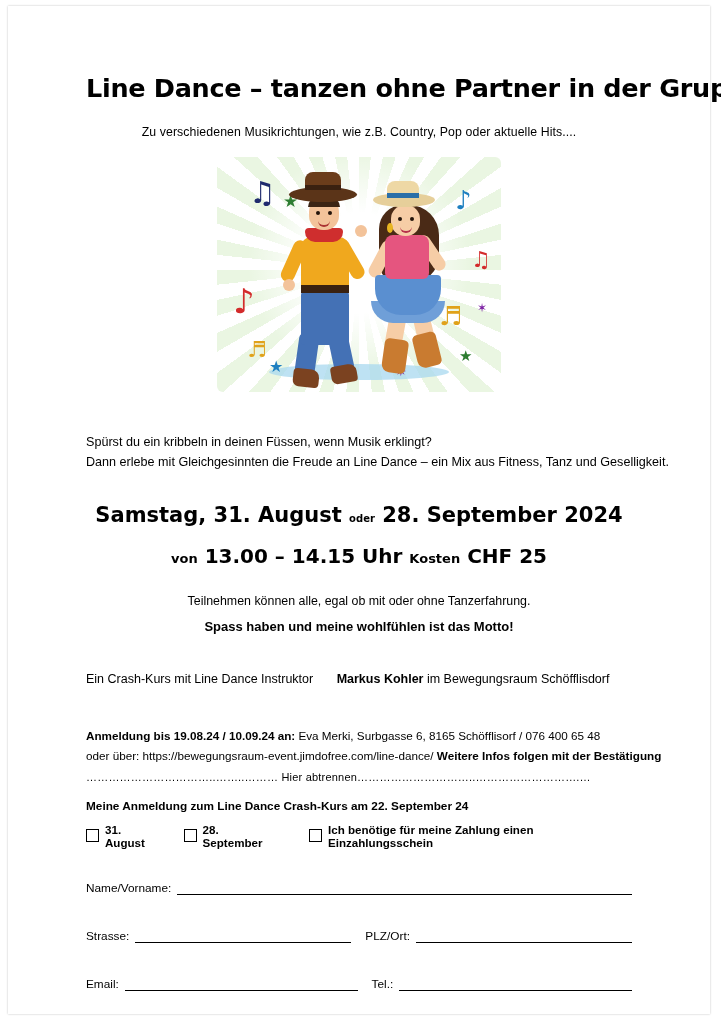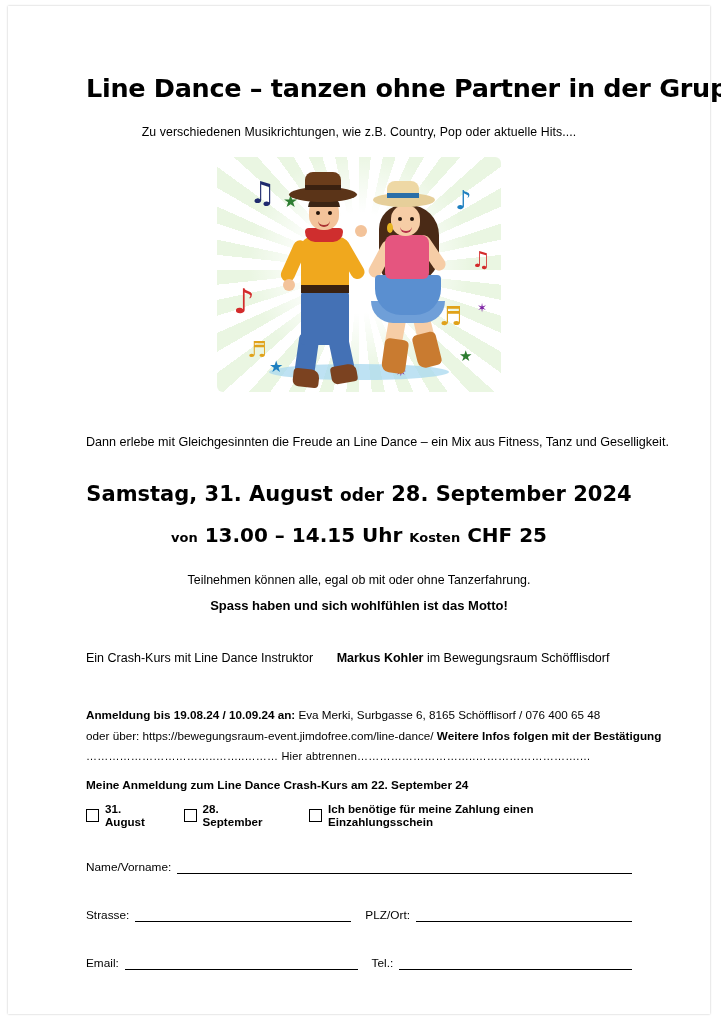--- a/index.html
+++ b/index.html
@@ -238,21 +238,21 @@
 
   .date-line {
     text-align: center;
     margin-top: 30px;
     font-family: "DejaVu Sans", sans-serif;
     font-weight: bold;
     font-size: 21px;
     white-space: nowrap;
   }
   .date-line .small {
-    font-size: 17px;
+    font-size: 10px;
     font-weight: bold;
   }
   .time-line {
     text-align: center;
     margin-top: 17px;
     font-family: "DejaVu Sans", sans-serif;
     font-weight: bold;
     font-size: 20px;
     white-space: nowrap;
   }
@@ -404,38 +404,39 @@
             <div class="eye r"></div>
             <div class="smile"></div>
             <div class="hat-top"></div>
             <div class="hat"></div>
             <div class="hat-band"></div>
           </div>
         </div>
       </div>
 
       <div class="para">
+        <div>Spürst du ein kribbeln in deinen Füssen, wenn Musik erklingt?</div>
         <div>Dann erlebe mit Gleichgesinnten die Freude an Line Dance – ein Mix aus Fitness, Tanz und Geselligkeit.</div>
       </div>
 
       <div class="date-line">
         <span>Samstag, 31. August</span>
         <span class="small">oder</span>
         <span>28. September 2024</span>
       </div>
 
       <div class="time-line">
         <span class="small">von</span>
         <span>13.00 – 14.15 Uhr</span>
         <span class="small">Kosten</span>
         <span>CHF 25</span>
       </div>
 
       <div class="center-note">Teilnehmen können alle, egal ob mit oder ohne Tanzerfahrung.</div>
-      <div class="center-note bold">Spass haben und sich wohlfühlen ist das Motto!</div>
+      <div class="center-note bold">Spass haben und meine wohlfühlen ist das Motto!</div>
 
       <div class="crash"><span>Ein Crash-Kurs mit Line Dance Instruktor </span><b>Markus Kohler</b><span> im Bewegungsraum Schöfflisdorf</span></div>
 
       <div class="reg">
         <div class="l1"><b>Anmeldung bis 19.08.24 / 10.09.24 an:</b><span> Eva Merki, Surbgasse 6, 8165 Schöfflisorf / 076 400 65 48</span></div>
         <div class="l2"><span>oder über: https://bewegungsraum-event.jimdofree.com/line-dance/   </span><b>Weitere Infos folgen mit der Bestätigung</b></div>
       </div>
 
       <div class="cut">……………………………..……..……… Hier abtrennen…………………………..……………………….…</div>
 

